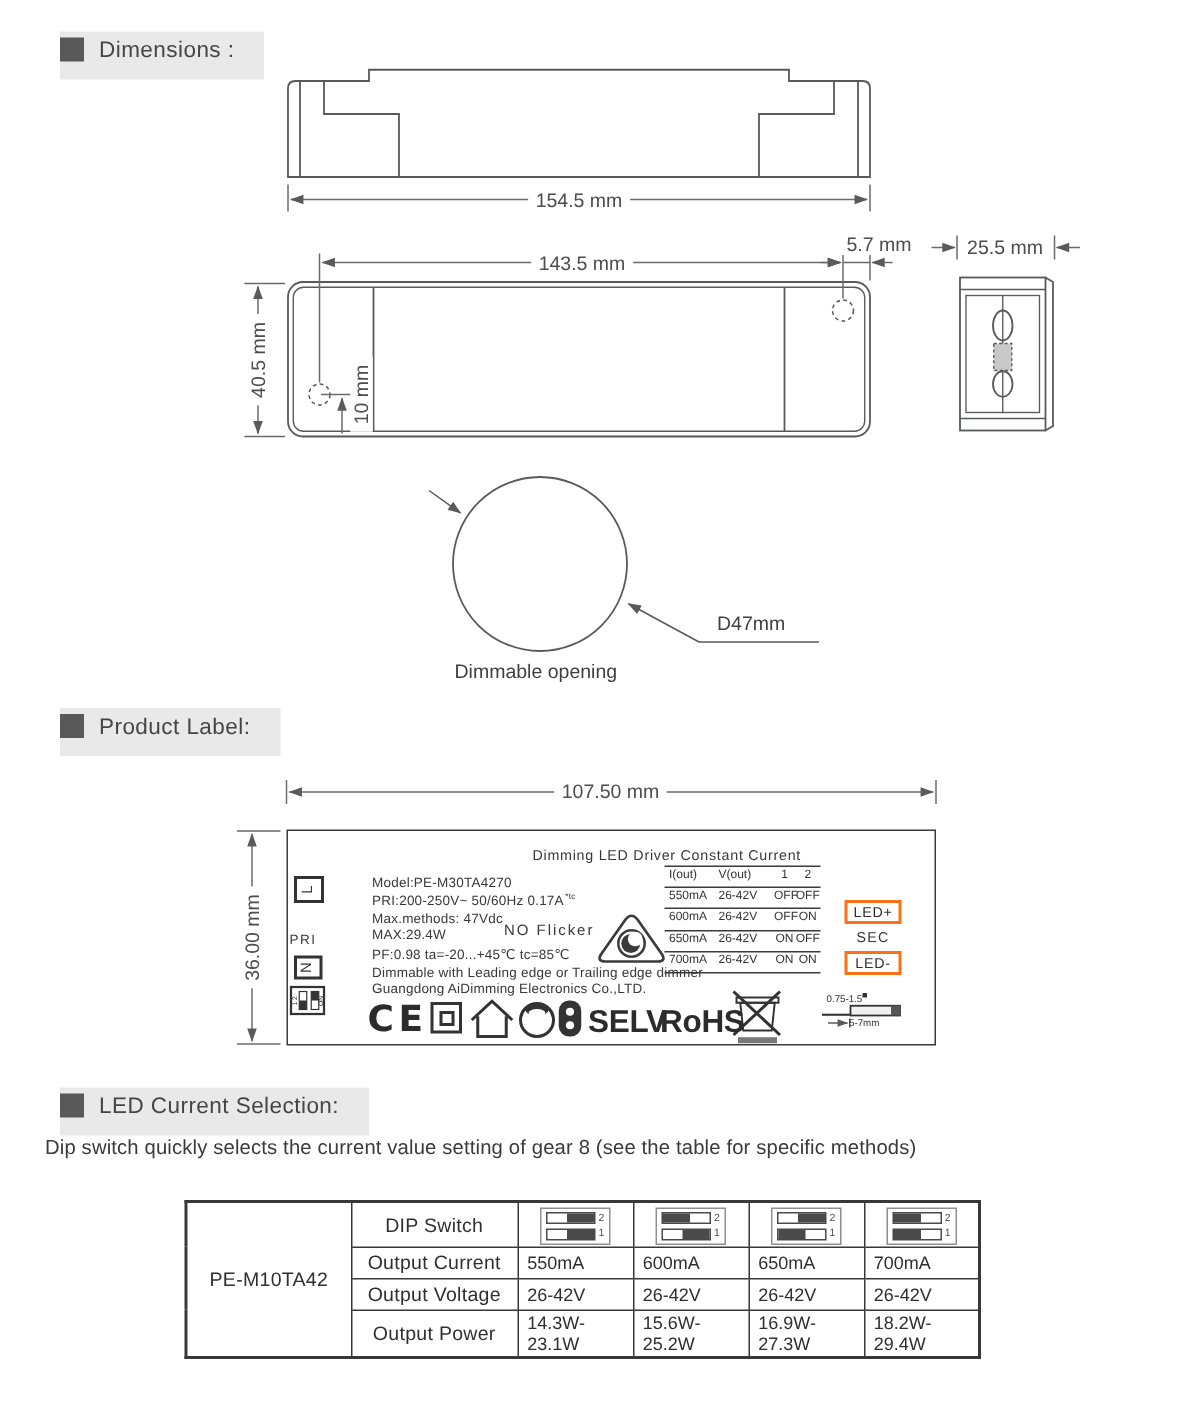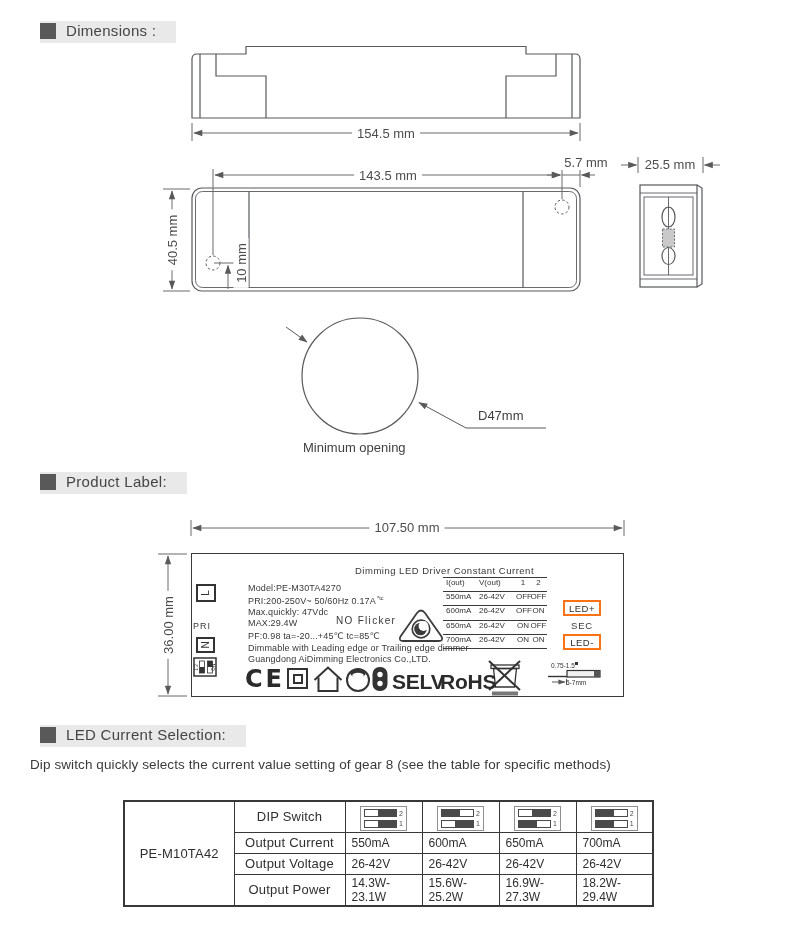--- a/index.html
+++ b/index.html
@@ -1,21 +1,21 @@
 <!DOCTYPE html>
 <html><head>
 <meta charset="utf-8">
 <style>
   html,body{margin:0;padding:0;background:#fff}
   .page{position:relative;width:793px;height:942px;background:#fff;overflow:hidden;
         font-family:"Liberation Sans","DejaVu Sans",sans-serif;color:#3f3f3f}
   .art{position:absolute;left:0;top:0}
   
-  .sec-head{position:absolute;left:40px;display:flex;align-items:flex-end;gap:10px;
-            background:#e9e9e9;padding:4px 20px 4px 0;height:22px;box-sizing:border-box}
+  .sec-head{position:absolute;left:40px;display:flex;align-items:flex-start;gap:10px;
+            background:#e9e9e9;padding:4px 20px 4px 0;height:32px;box-sizing:border-box}
   .sec-sq{width:16px;height:16px;background:#595959;flex:0 0 auto}
   .sec-title{font-size:15px;color:#454545;letter-spacing:.3px;white-space:nowrap}
   
   .dimlabel{position:absolute;transform:translateX(-50%);background:#fff;padding:0 5px;
             font-size:13px;color:#4d4d4d;white-space:nowrap}
   .rot{transform:translate(-50%,-50%) rotate(-90deg)}
   .note{position:absolute;font-size:13px;color:#3f3f3f;white-space:nowrap}
   
   .ltxt{position:absolute;font-size:9px;color:#383838;white-space:nowrap;letter-spacing:.15px}
   .ltitle{font-size:9.5px;letter-spacing:.5px}
@@ -212,32 +212,32 @@
     <span class="sec-title">LED Current Selection:</span>
   </div>
 
   <div class="dimlabel" style="left:386px;top:126px">154.5 mm</div>
   <div class="dimlabel" style="left:388px;top:168px">143.5 mm</div>
   <div class="dimlabel" style="left:586px;top:155px">5.7 mm</div>
   <div class="dimlabel" style="left:670px;top:157px">25.5 mm</div>
   <div class="dimlabel rot" style="left:172px;top:240px">40.5 mm</div>
   <div class="dimlabel rot" style="left:241px;top:263px">10 mm</div>
   <div class="note" style="left:478px;top:408px">D47mm</div>
-  <div class="note" style="left:303px;top:440px">Minimum opening</div>
+  <div class="note" style="left:303px;top:440px">Dimmable opening</div>
   <div class="dimlabel" style="left:407px;top:520px">107.50 mm</div>
   <div class="dimlabel rot" style="left:168px;top:625px">36.00 mm</div>
 
   <div class="labelbox"></div>
 
   <div class="ltxt ltitle" style="left:355px;top:565px">Dimming LED  Driver  Constant Current</div>
   <div class="ltxt" style="left:248px;top:583px">Model:PE-M30TA4270</div>
   <div class="ltxt" style="left:248px;top:595px">
     <span>PRI:200-250V~ 50/60Hz 0.17A</span><span class="sup">*tc</span>
   </div>
-  <div class="ltxt" style="left:248px;top:607px">Max.quickly: 47Vdc</div>
+  <div class="ltxt" style="left:248px;top:607px">Max.methods: 47Vdc</div>
   <div class="ltxt" style="left:248px;top:618px">MAX:29.4W</div>
   <div class="ltxt lnof" style="left:336px;top:615px">NO Flicker</div>
   <div class="ltxt" style="left:248px;top:631px">PF:0.98  ta=-20...+45℃  tc=85℃</div>
   <div class="ltxt" style="left:248px;top:643px">Dimmable with Leading edge or Trailing edge  dimmer</div>
   <div class="ltxt" style="left:248px;top:654px">Guangdong AiDimming Electronics Co.,LTD.</div>
 
   <div class="termbox" style="left:196px;top:584px;width:20px;height:18px">
     <span>L</span>
   </div>
   <div class="ltxt" style="left:193px;top:621px;letter-spacing:1px">PRI</div>

